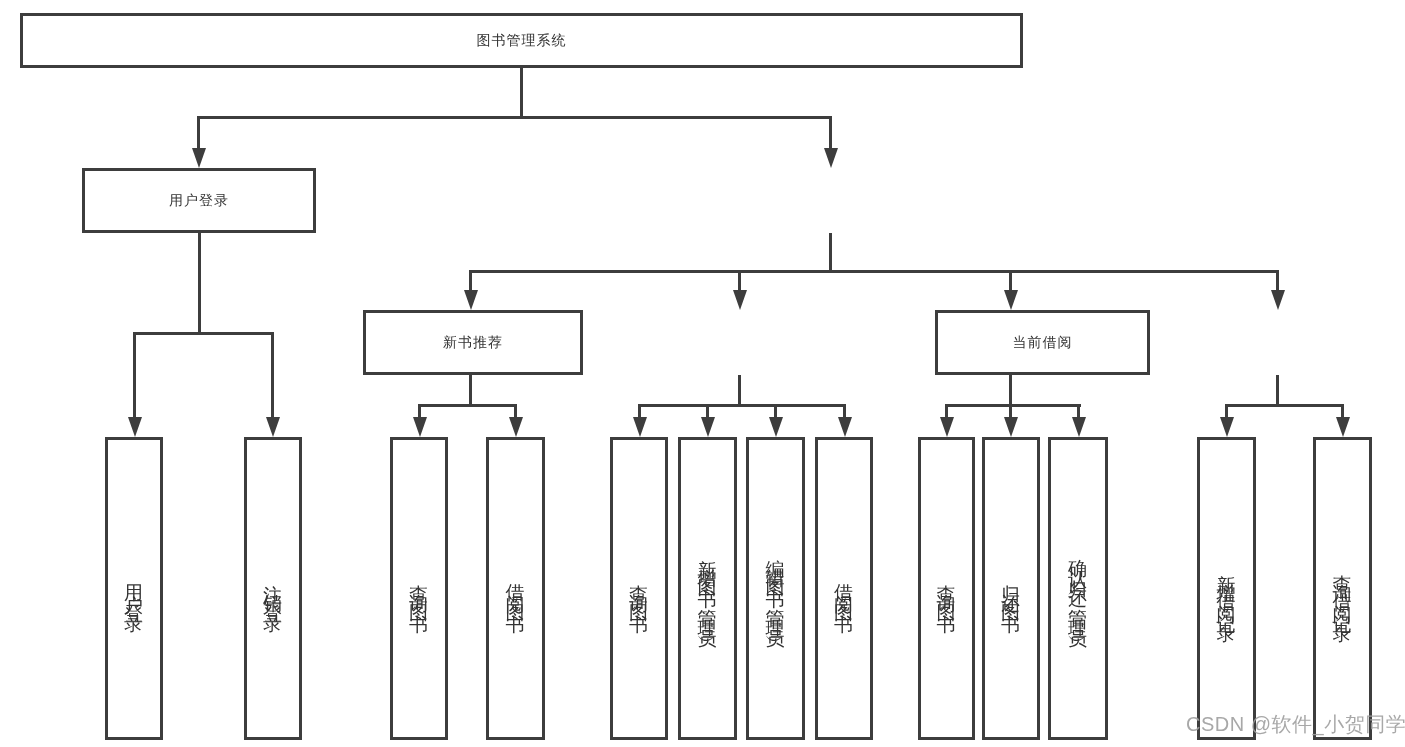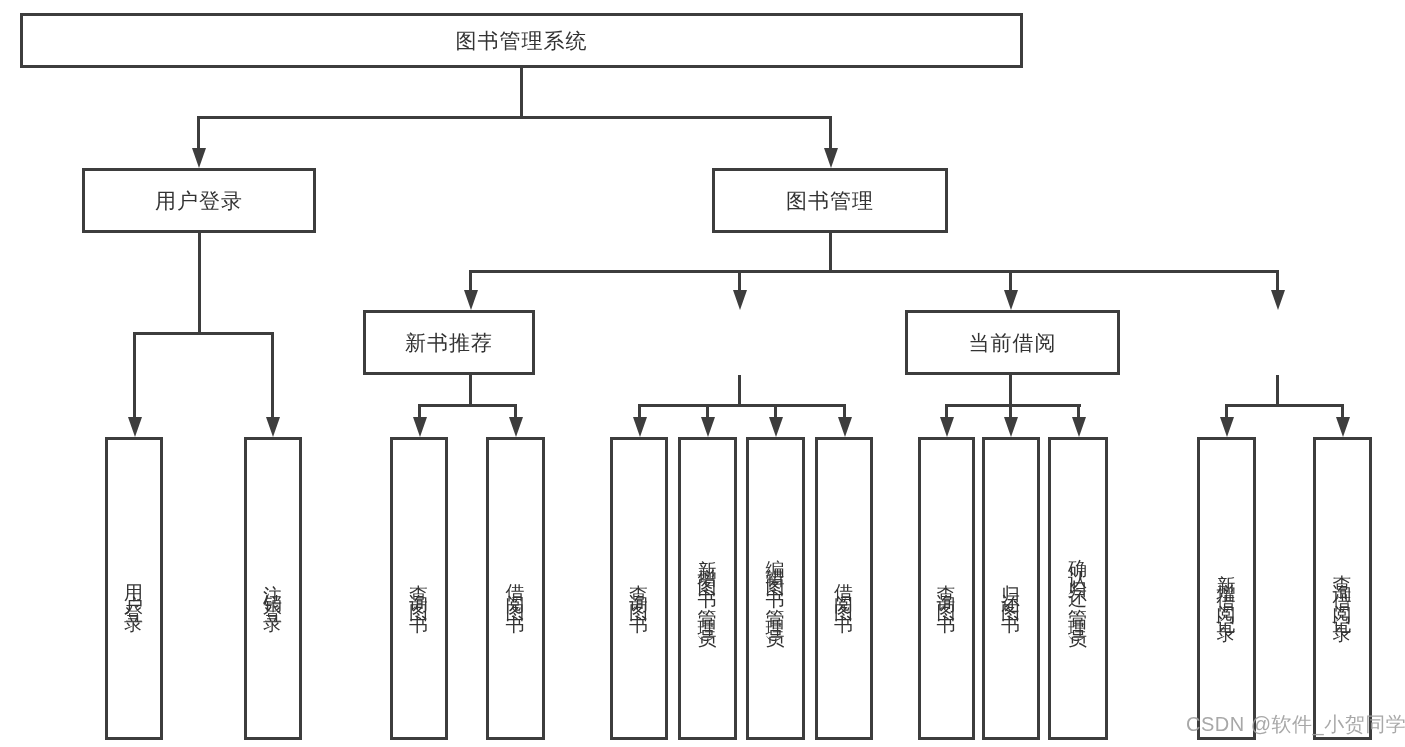--- a/index.html
+++ b/index.html
@@ -19,21 +19,21 @@
   .box {
     position: absolute;
     box-sizing: border-box;
     border: 3px solid #3d3d3d;
     background: #ffffff;
     display: flex;
     align-items: center;
     justify-content: center;
   }
   .hlabel {
-    font-size: 21px;
+    font-size: 14px;
     color: #333333;
     letter-spacing: 1px;
     white-space: nowrap;
   }
   .vtext {
     writing-mode: vertical-rl;
     text-orientation: mixed;
     font-size: 19px;
     letter-spacing: 10px;
     color: #333333;
@@ -67,28 +67,25 @@
 
 <div id="canvas">
 
   <div class="box" style="left:20px;top:13px;width:1003px;height:55px">
     <span class="hlabel">图书管理系统</span>
   </div>
 
   <div class="box" style="left:82px;top:168px;width:234px;height:65px">
     <span class="hlabel">用户登录</span>
   </div>
-  <div class="box" style="left:712px;top:168px;width:236px;height:65px">
-    <span class="hlabel">图书管理</span>
-  </div>
 
-  <div class="box" style="left:363px;top:310px;width:172px;height:65px">
+  <div class="box" style="left:363px;top:310px;width:220px;height:65px">
     <span class="hlabel">新书推荐</span>
   </div>
-  <div class="box" style="left:905px;top:310px;width:215px;height:65px">
+  <div class="box" style="left:935px;top:310px;width:215px;height:65px">
     <span class="hlabel">当前借阅</span>
   </div>
 
   <div class="box" style="left:105px;top:437px;width:58px;height:303px">
     <span class="vtext">用户登录</span>
   </div>
   <div class="box" style="left:244px;top:437px;width:58px;height:303px">
     <span class="vtext">注销登录</span>
   </div>
 

